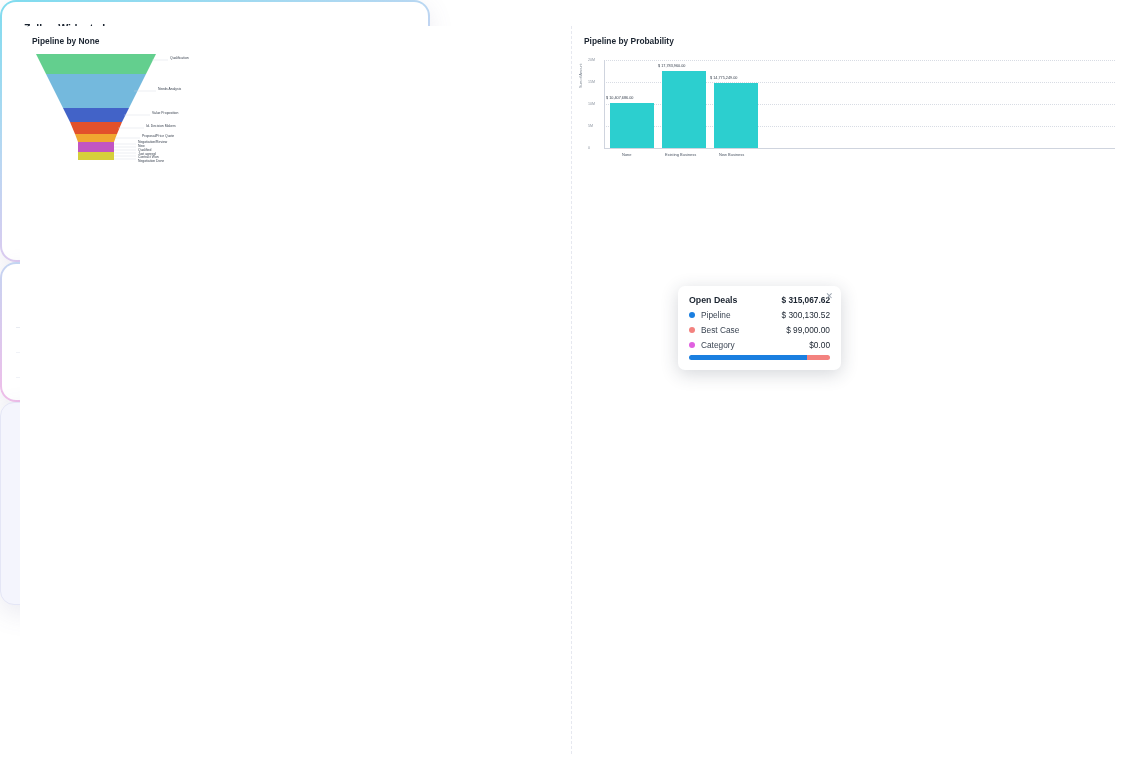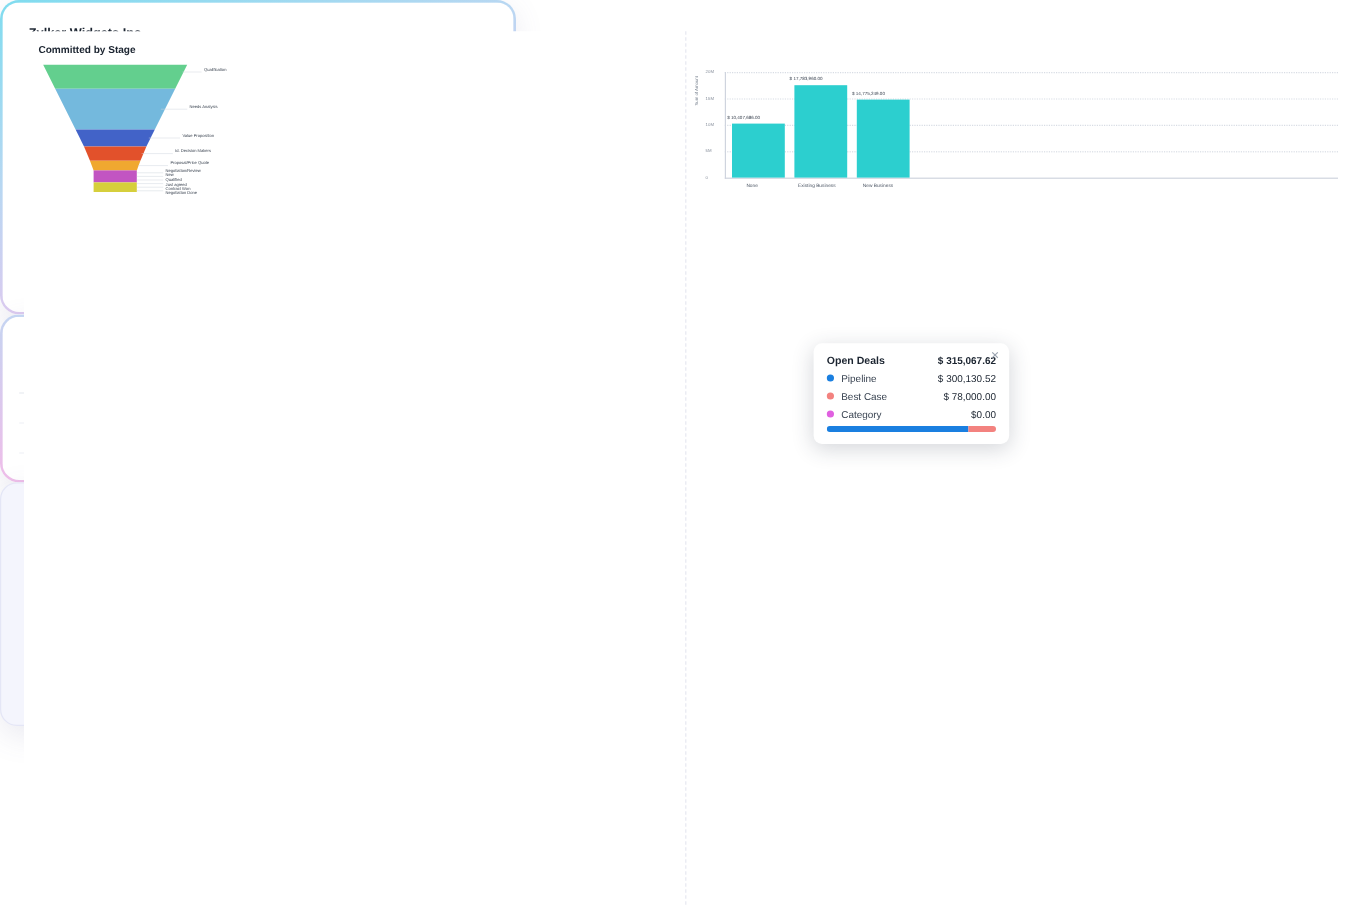--- a/index.html
+++ b/index.html
@@ -356,21 +356,21 @@
         <span class="dot" style="background:#1a7fe0"></span>
         <span class="tt-k">Pipeline</span>
       </span>
       <span class="tt-v">$ 300,130.52</span>
     </div>
     <div class="tt-row">
       <span class="tt-left">
         <span class="dot" style="background:#f3827f"></span>
         <span class="tt-k">Best Case</span>
       </span>
-      <span class="tt-v">$ 78,000.00</span>
+      <span class="tt-v">$ 99,000.00</span>
     </div>
     <div class="tt-row">
       <span class="tt-left">
         <span class="dot" style="background:#e060e0"></span>
         <span class="tt-k">Category</span>
       </span>
       <span class="tt-v">$0.00</span>
     </div>
     <div class="tt-bar">
       <span style="background:#1a7fe0;width:84%"></span>
@@ -491,21 +491,21 @@
         </tr>
 
       </tbody>
     </table>
   </div>
 
   <div id="charts-card">
     <div class="charts-inner">
 
       <div class="chart-pane">
-        <div class="chart-title">Committed by Stage</div>
+        <div class="chart-title">Pipeline by None</div>
         <div class="funnel-wrap">
           <svg width="180" height="112" viewBox="0 0 180 112">
             <polygon points="8,4 128,4 118,24 18,24" fill="#63cf8e"></polygon>
             <polygon points="18,24 118,24 101,58 35,58" fill="#74b9dd"></polygon>
             <polygon points="35,58 101,58 94,72 42,72" fill="#4263c8"></polygon>
             <polygon points="42,72 94,72 89,84 47,84" fill="#e2512b"></polygon>
             <polygon points="47,84 89,84 86,92 50,92" fill="#f0a830"></polygon>
             <rect x="50" y="92" width="36" height="10" fill="#c255c2"></rect>
             <rect x="50" y="102" width="36" height="8" fill="#d6cf3c"></rect>
             <g stroke="#cfd4de" stroke-width="0.4" fill="none">
@@ -530,20 +530,21 @@
           <span class="funnel-lbl" style="left:110px;top:90px">Negotiation/Review</span>
           <span class="funnel-lbl" style="left:110px;top:94px">New</span>
           <span class="funnel-lbl" style="left:110px;top:98px">Qualified</span>
           <span class="funnel-lbl" style="left:110px;top:102px">Just agreed</span>
           <span class="funnel-lbl" style="left:110px;top:105px">Contract Won</span>
           <span class="funnel-lbl" style="left:110px;top:109px">Negotiation Done</span>
         </div>
       </div>
 
       <div class="chart-pane">
+        <div class="chart-title">Pipeline by Probability</div>
         <div class="bars-wrap">
           <span class="yaxis-title">Sum of Amount</span>
 
           <span class="ytick" style="top:10px">20M</span>
           <span class="ytick" style="top:32px">15M</span>
           <span class="ytick" style="top:54px">10M</span>
           <span class="ytick" style="top:76px">5M</span>
           <span class="ytick" style="top:98px">0</span>
 
           <span class="grid" style="top:12px"></span>

